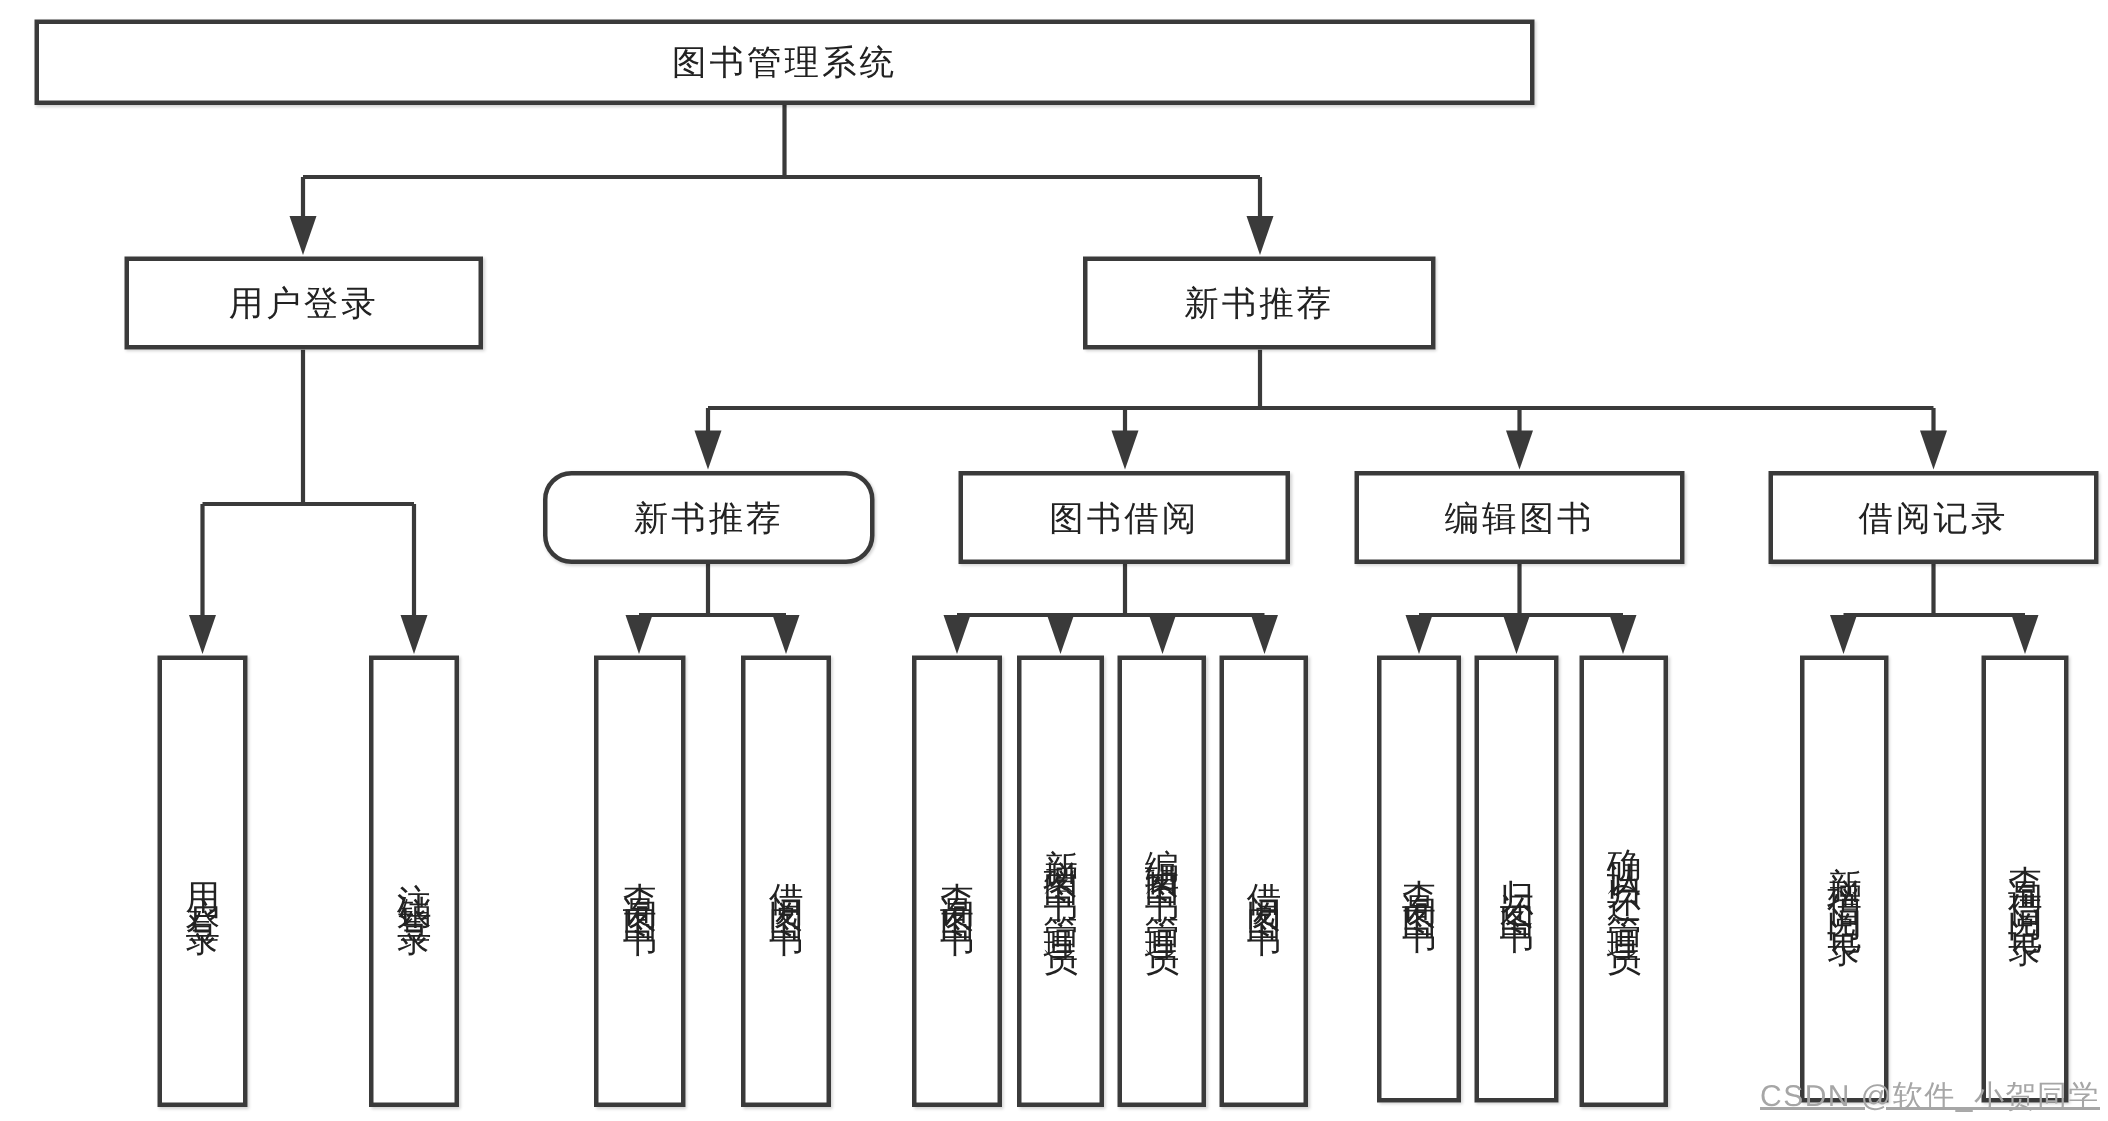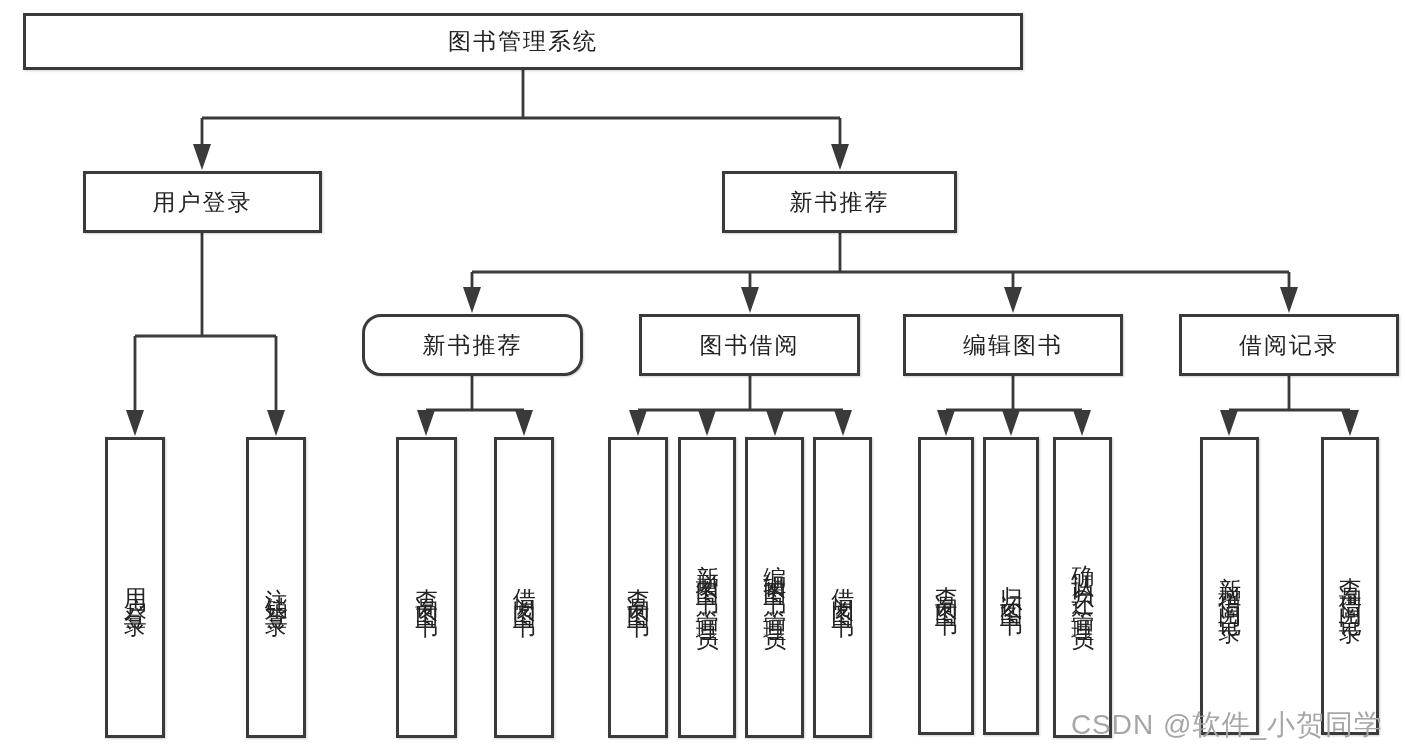--- a/index.html
+++ b/index.html
@@ -51,26 +51,27 @@
   .leaf .vtext {
     writing-mode: vertical-rl;
     text-orientation: mixed;
     font-size: 23px;
     line-height: 1.1;
     letter-spacing: 9px;
     white-space: nowrap;
   }
   .watermark {
     position: absolute;
-    right: 22px;
+    right: 5px;
     bottom: 3px;
-    font-size: 28px;
+    font-size: 20px;
     color: #a6a6a6;
     letter-spacing: 1px;
     white-space: nowrap;
+    text-decoration: underline;
   }
 </style>
 </head>
 <body>
 
 <div class="canvas">
 
   <svg class="connectors" viewBox="0 0 1405 747" xmlns="http://www.w3.org/2000/svg" aria-hidden="true">
     <defs>
       <g id="ah">

